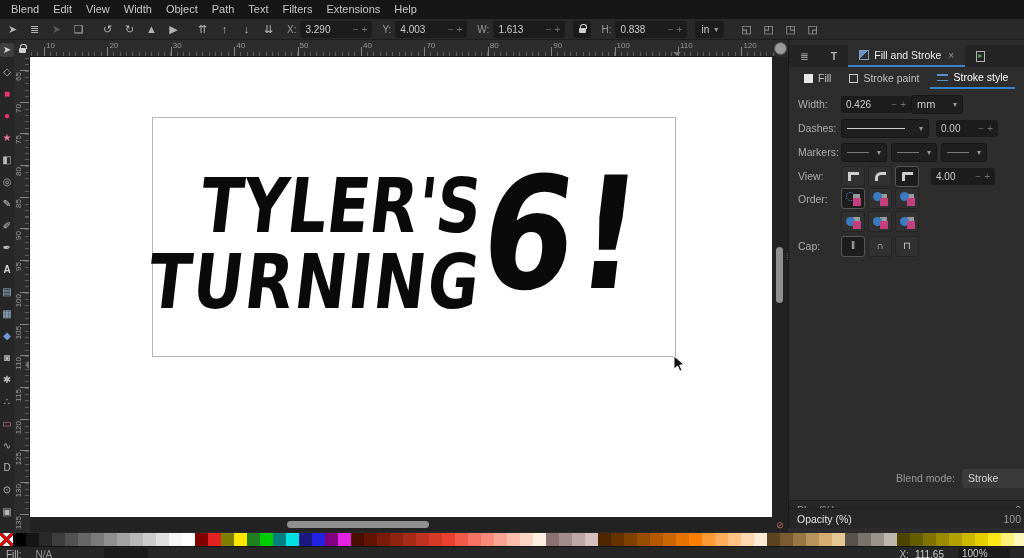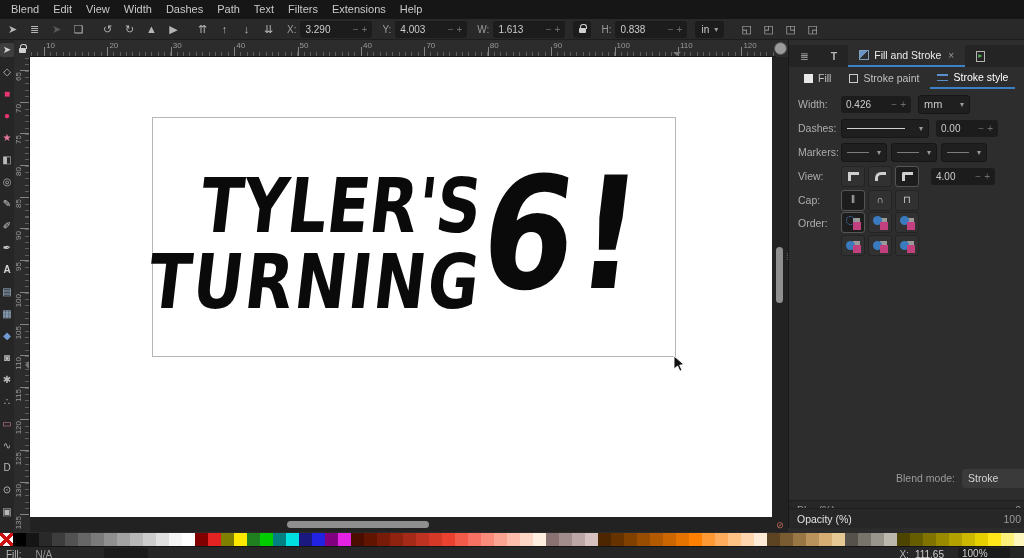--- a/index.html
+++ b/index.html
@@ -154,21 +154,21 @@
 </head>
 <body>
 
 <div id="app">
 
   <div id="menubar">
       <span class="menu-item">Blend</span>
       <span class="menu-item">Edit</span>
       <span class="menu-item">View</span>
       <span class="menu-item">Width</span>
-      <span class="menu-item">Dashes</span>
+      <span class="menu-item">Object</span>
       <span class="menu-item">Path</span>
       <span class="menu-item">Text</span>
       <span class="menu-item">Filters</span>
       <span class="menu-item">Extensions</span>
       <span class="menu-item">Help</span>
     </div>
 
   <div id="cmdbar">
     <div class="tb-group" id="tbg0" style="margin-left:4px">
         <div class="tb-btn">
@@ -373,21 +373,21 @@
     </div>
 
     <div id="stroke-panel">
       <div class="srow">
         <span class="slabel">Width:</span>
         <div class="entry" style="width:70px">
           <span class="val">0.426</span>
           <span class="spin">−</span>
           <span class="spin">+</span>
         </div>
-        <div class="dd" style="width:52px;margin-left:7px;justify-content:space-between">
+        <div class="dd" style="width:52px;justify-content:space-between">
           <span>mm</span>
           <span class="dd-arrow">▾</span>
         </div>
       </div>
       <div class="srow">
         <span class="slabel">Dashes:</span>
         <div class="dd" style="width:88px;justify-content:space-between">
           <span class="dash-line"></span>
           <span class="dd-arrow">▾</span>
         </div>
@@ -425,34 +425,20 @@
             </div>
             <div class="opt-btn pressed">
               <div class="join-ic join-bevel"></div>
             </div>
           </div>
         <div class="entry" style="width:64px;margin-left:9px">
           <span class="val">4.00</span>
           <span class="spin">−</span>
           <span class="spin">+</span>
         </div>
-      </div>
-      <div class="srow">
-        <span class="slabel">Cap:</span>
-        <div id="cap-box" style="display:flex">
-            <div class="opt-btn pressed">
-              <span class="cap-ic">‖</span>
-            </div>
-            <div class="opt-btn">
-              <span class="cap-ic">∩</span>
-            </div>
-            <div class="opt-btn">
-              <span class="cap-ic">⊓</span>
-            </div>
-          </div>
       </div>
       <div class="srow" style="align-items:flex-start;height:auto">
         <span class="slabel" style="margin-top:5px">Order:</span>
         <div id="order-box" class="order-grid">
             <div class="opt-btn pressed">
               <div class="ord">
                 <div class="og"></div>
                 <div class="oc dotted"></div>
                 <div class="os"></div>
               </div>
@@ -484,20 +470,34 @@
                 <div class="oc" style="top: 2px;"></div>
                 <div class="os"></div>
               </div>
             </div>
             <div class="opt-btn">
               <div class="ord">
                 <div class="og"></div>
                 <div class="oc" style="top: 2px;"></div>
                 <div class="os"></div>
               </div>
+            </div>
+          </div>
+      </div>
+      <div class="srow">
+        <span class="slabel">Cap:</span>
+        <div id="cap-box" style="display:flex">
+            <div class="opt-btn pressed">
+              <span class="cap-ic">‖</span>
+            </div>
+            <div class="opt-btn">
+              <span class="cap-ic">∩</span>
+            </div>
+            <div class="opt-btn">
+              <span class="cap-ic">⊓</span>
             </div>
           </div>
       </div>
     </div>
 
     <div id="blend-row">
       <span class="blabel">Blend mode:</span>
       <div id="blend-dd">
         <span>Stroke</span>
       </div>

